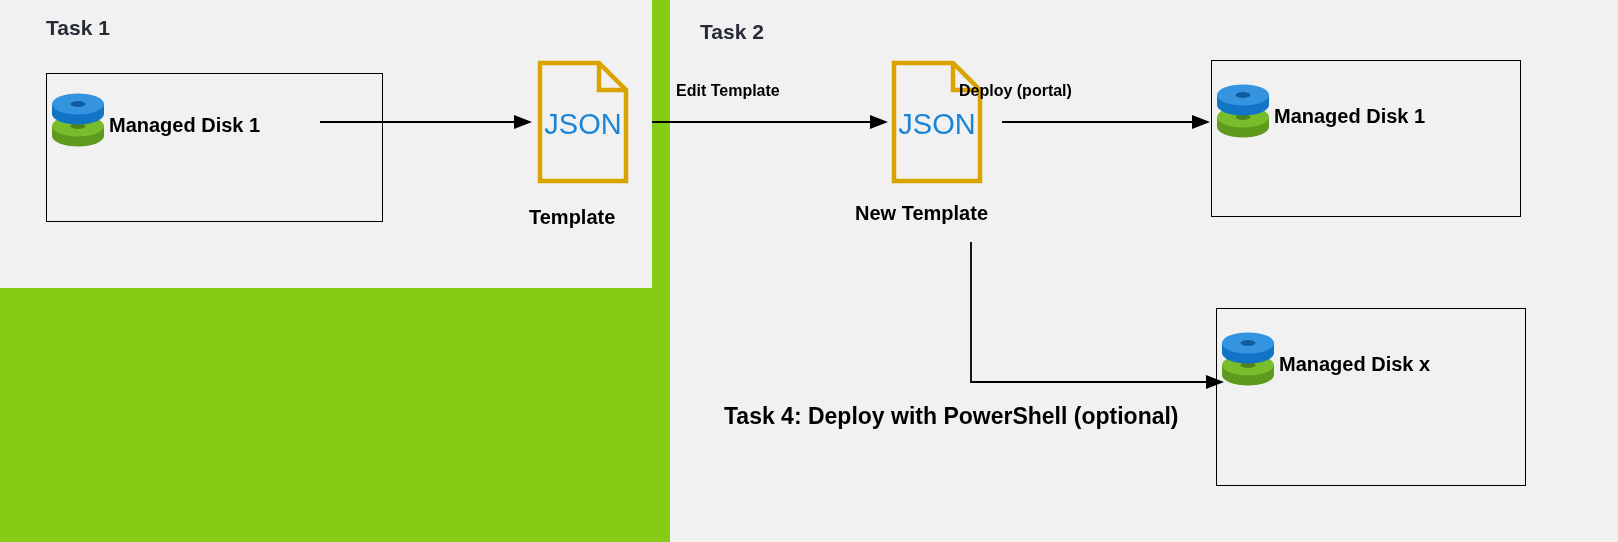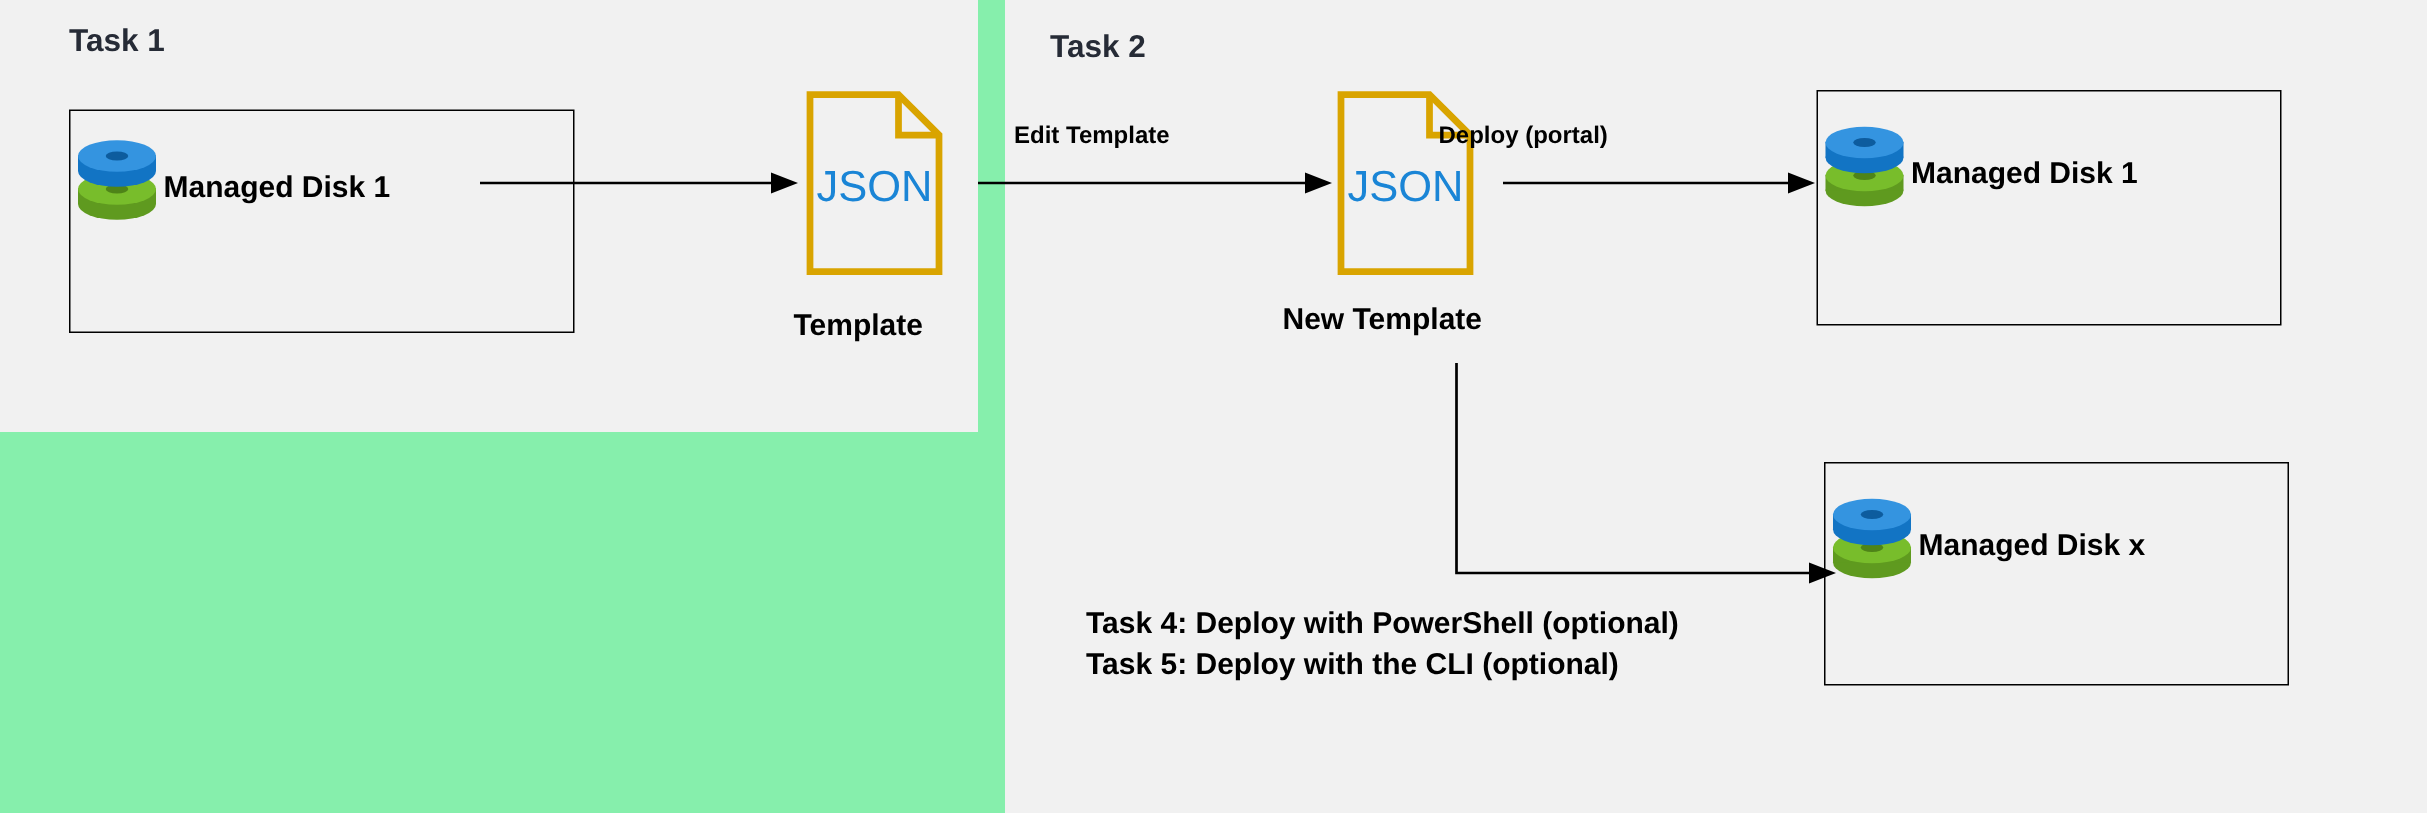--- a/index.html
+++ b/index.html
@@ -4,21 +4,21 @@
 <style>
   html, body {
     margin: 0;
     padding: 0;
     background: #ffffff;
   }
   #canvas {
     position: relative;
     width: 1618px;
     height: 542px;
-    background: #86efac;
+    background: #84cc16;
     font-family: "Liberation Sans", sans-serif;
     overflow: hidden;
   }
 
   
   .panel {
     position: absolute;
     background: #f1f1f1;
   }
   #panel-task1 { left: 0px;   top: 0px; width: 652px;  height: 288px; }
@@ -39,21 +39,21 @@
 
   
   .res-box {
     position: absolute;
     border: 1.6px solid #000000;
     background: transparent;
     box-sizing: border-box;
   }
   #box-disk1-left  { left: 46px;   top: 73px;  width: 337px; height: 149px; }
   #box-disk1-right { left: 1211px; top: 60px;  width: 310px; height: 157px; }
-  #box-diskx       { left: 1216px; top: 308px; width: 310px; height: 149px; }
+  #box-diskx       { left: 1216px; top: 308px; width: 310px; height: 178px; }
 
   .res-inner {
     position: absolute;
     left: 0; right: 0;
     display: flex;
     flex-direction: row;
     align-items: center;
   }
   #box-disk1-left  .res-inner { top: 18px; }
   #box-disk1-right .res-inner { top: 22px; }
@@ -97,21 +97,21 @@
     white-space: nowrap;
   }
   #edge-edit-template { left: 676px;  top: 82px; }
   #edge-deploy-portal { left: 959px; top: 82px; }
 
   
   #notes-optional {
     position: absolute;
     left: 724px;
     top: 403px;
-    font-size: 20px;
+    font-size: 23px;
     font-weight: bold;
     color: #000000;
     line-height: 27px;
     white-space: nowrap;
   }
   #notes-optional div { white-space: nowrap; }
 </style>
 </head>
 <body>
 
@@ -200,21 +200,20 @@
     </div>
   </div>
 
   <svg class="conn" style="left:962px; top:238px;" width="268" height="156">
     <polyline points="9,4 9,144 246,144" fill="none" stroke="#000000" stroke-width="1.8"></polyline>
     <polygon points="244,137 262,144 244,151" fill="#000000"></polygon>
   </svg>
 
   <div id="notes-optional">
     <div>Task 4: Deploy with PowerShell (optional)</div>
-    <div>Task 5: Deploy with the CLI (optional)</div>
   </div>
 
   <div class="res-box" id="box-diskx">
     <div class="res-inner">
       <span>
         <svg class="disk-icon" width="62" height="58" viewBox="0 0 62 58" xmlns="http://www.w3.org/2000/svg">
           <ellipse cx="31" cy="44" rx="26" ry="10.5" fill="#5f9a1f"></ellipse>
           <rect x="5" y="33.5" width="52" height="10.5" fill="#5f9a1f"></rect>
           <ellipse cx="31" cy="34" rx="26" ry="10.5" fill="#78bd2b"></ellipse>
           <ellipse cx="31" cy="34" rx="7.5" ry="3" fill="#4e8418"></ellipse>

